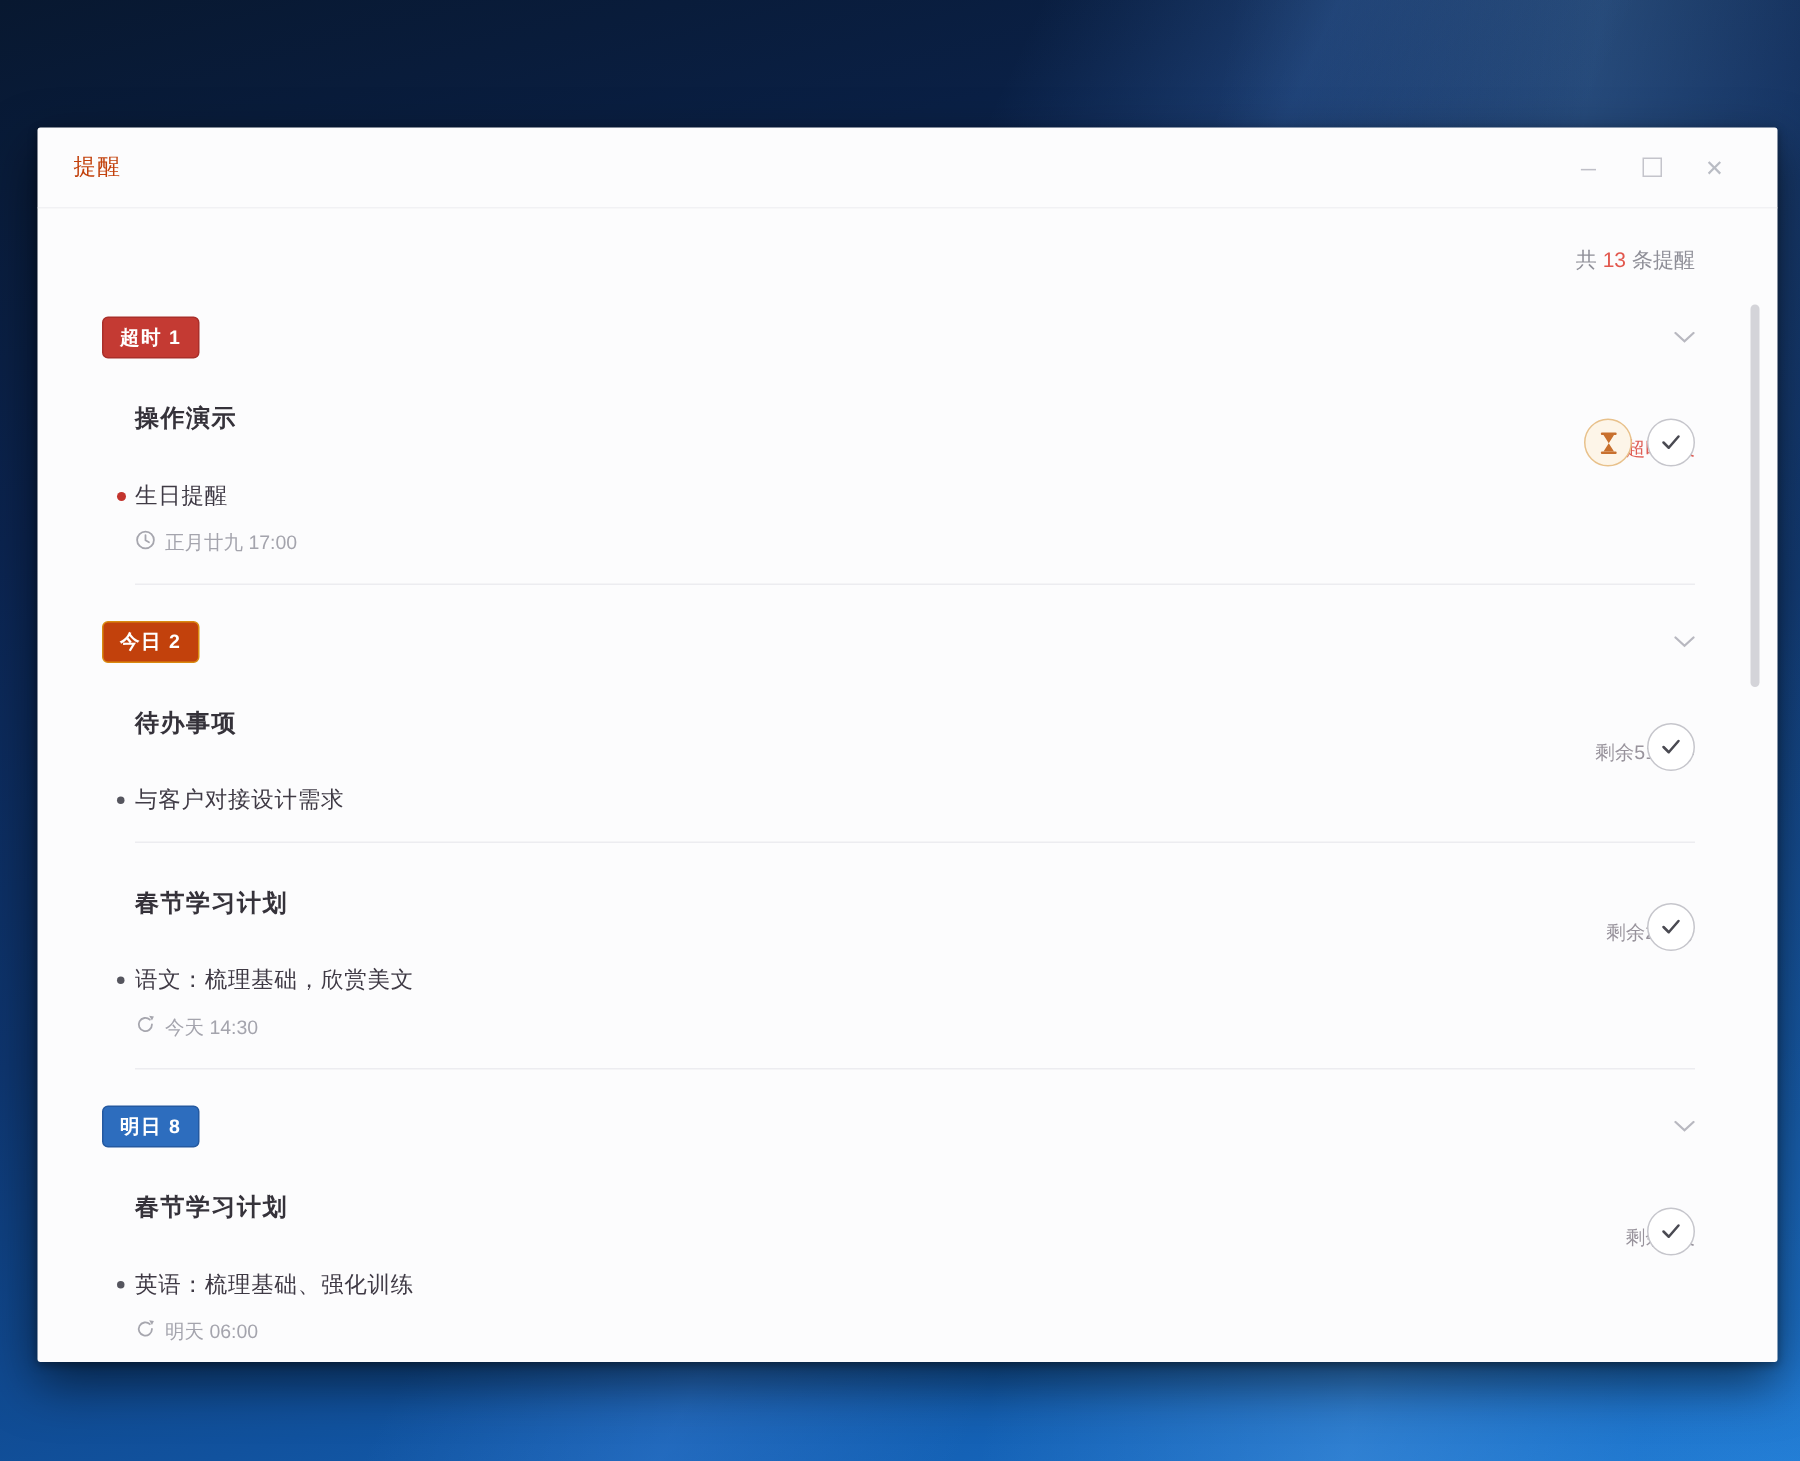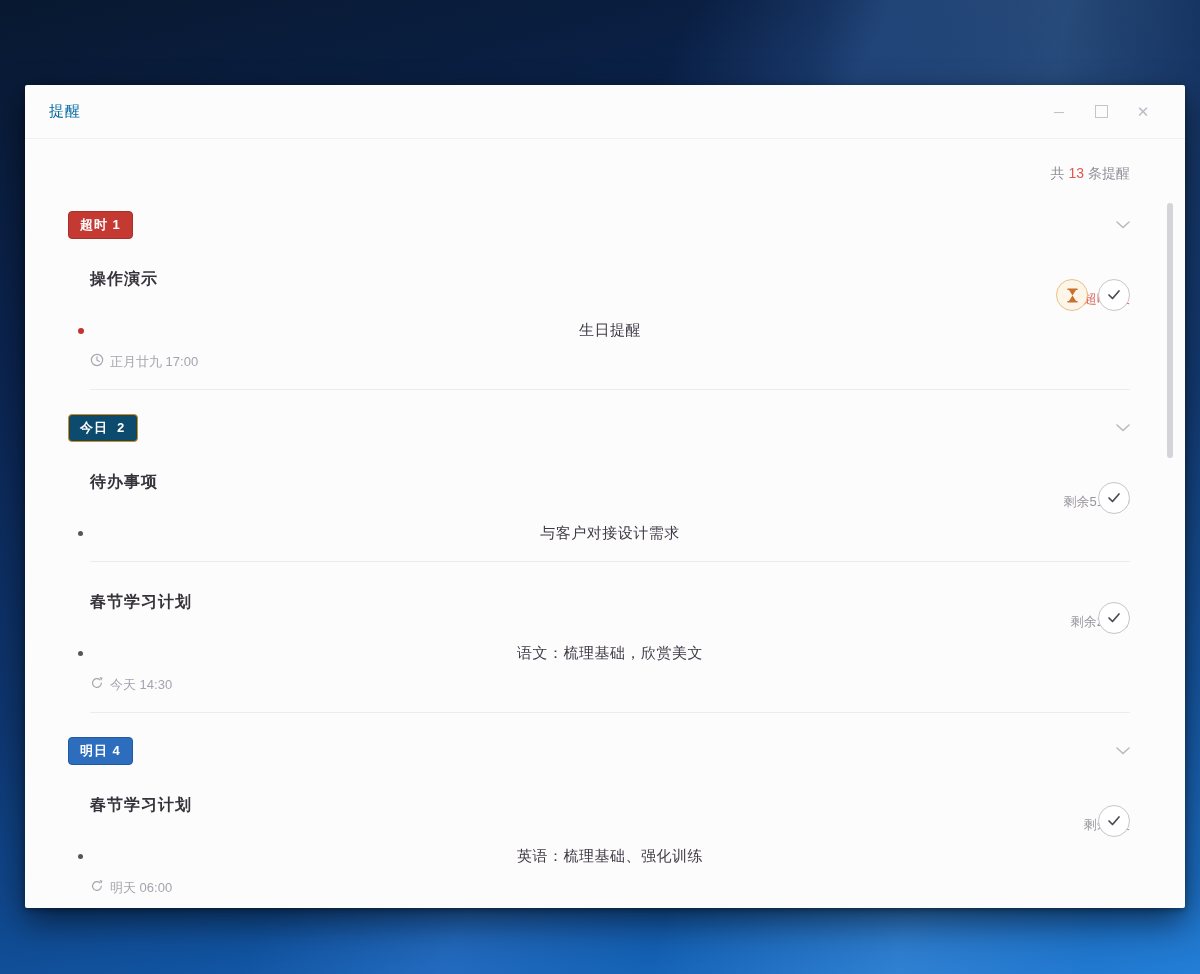--- a/index.html
+++ b/index.html
@@ -15,47 +15,47 @@
     position:absolute; left:25px; top:85px; width:1160px; height:823px;
     background:#fcfcfd; border-radius:2px;
     box-shadow:0 14px 34px rgba(0,0,0,0.55), 0 2px 6px rgba(0,0,0,0.35);
     overflow:hidden;
   }
   
   .titlebar {
     height:54px; display:flex; align-items:center;
     padding:0 34px 0 24px; border-bottom:1px solid #f1f1f4;
   }
-  .titlebar .title { font-size:15px; color:#0369a1; letter-spacing:1px; }
+  .titlebar .title { font-size:15px; color:#c2410c; letter-spacing:1px; }
   .controls { margin-left:auto; display:flex; align-items:center; gap:26px; }
   .ctrl { width:16px; height:16px; display:flex; align-items:center; justify-content:center;
           cursor:default; color:#bfbfc7; }
   .ctrl-min { font-size:14px; line-height:16px; }
   .ctrl-max-box { width:13px; height:13px; border:1.5px solid #c4c4cb; }
   .ctrl-close { font-size:15px; color:#b9bcc4; }
   
   .content { padding:0 55px 0 43px; }
   .summary { margin-top:26px; text-align:right; font-size:14px; color:#8f8f98; }
   .summary .count { color:#e2574d; margin:0 4px; }
   .group-header { display:flex; align-items:center; margin-top:24px; }
   .group-header.first { margin-top:28px; }
   .badge {
     display:inline-block; padding:4px 11px; border-radius:4px;
     color:#fff; font-size:13px; font-weight:bold; letter-spacing:1px;
   }
   .badge--overdue  { background:#c43a33; border:1px solid #a92f2a; }
-  .badge--today    { background:#0c4a6e; border:1px solid #d98a10;font-family:Liberation Mono, monospace; }
+  .badge--today    { background:#c2410c; border:1px solid #d98a10; }
   .badge--tomorrow { background:#2d6dbe; border:1px solid #2459a0; }
   .chevron { margin-left:auto; display:flex; }
   .item { position:relative; padding:30px 0 18px 22px; }
   .row1 { display:flex; align-items:baseline;flex-direction:column; }
   .item-title { font-size:16px; font-weight:bold; color:#35323a; letter-spacing:1px; }
   .status { margin-left:auto; font-size:13px; color:#98939c; }
   .status--overdue { color:#df5e55; }
-  .row2 { margin-top:13px; display:flex; align-items:center; font-size:15px; color:#3f3a45; letter-spacing:0.5px;justify-content:center; }
+  .row2 { margin-top:13px; display:flex; align-items:center; font-size:15px; color:#3f3a45; letter-spacing:0.5px; }
   .bullet { position:absolute; left:10px; width:5px; height:5px; border-radius:50%; background:#55555e; }
   .bullet--red { width:6px; height:6px; background:#c3342e; }
   .row3 { margin-top:13px; display:flex; align-items:flex-start; gap:6px; font-size:13px; color:#a4a4ad; }
   .actions { position:absolute; right:0; top:40px; display:flex; gap:10px; }
   .circle-btn {
     width:32px; height:32px; border-radius:50%; background:#fff;
     border:1px solid #c6c6cc; display:flex; align-items:center; justify-content:center;
     cursor:pointer; padding:0;
   }
   .circle-btn--hourglass { background:#fdf5e8; border-color:#e8c18b; }
@@ -176,21 +176,21 @@
         <button class="circle-btn">
           <svg width="14" height="12" viewBox="0 0 14 12">
               <polyline points="2,6 5.5,9.5 12,2" fill="none" stroke="#4a4a52" stroke-width="1.7" stroke-linecap="round" stroke-linejoin="round"></polyline>
             </svg>
         </button>
       </div>
     </div>
     <div class="divider"></div>
 
     <div class="group-header">
-      <span class="badge badge--tomorrow">明日 4</span>
+      <span class="badge badge--tomorrow">明日 8</span>
       <span class="chevron">
         <svg width="14" height="8" viewBox="0 0 14 8">
             <polyline points="1,1 7,6.5 13,1" fill="none" stroke="#b8b8c0" stroke-width="1.5" stroke-linecap="round"></polyline>
           </svg>
       </span>
     </div>
 
     <div class="item">
       <div class="row1">
         <span class="item-title">春节学习计划</span>

